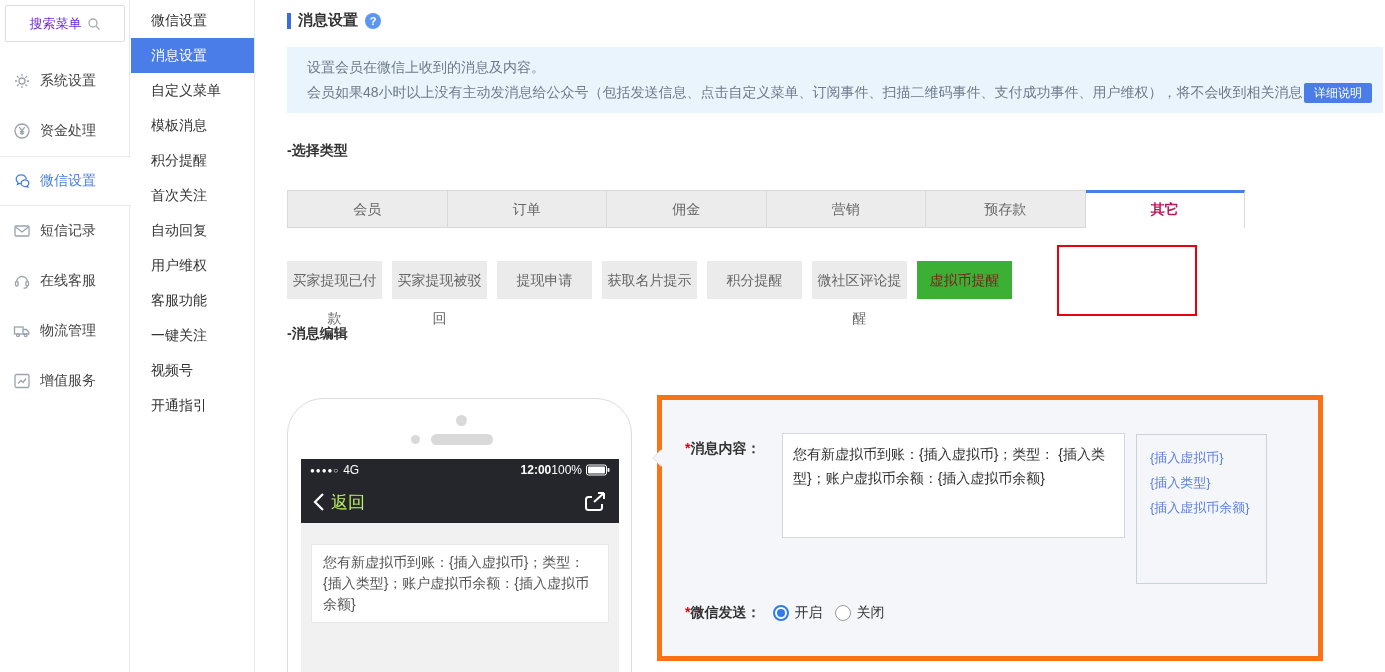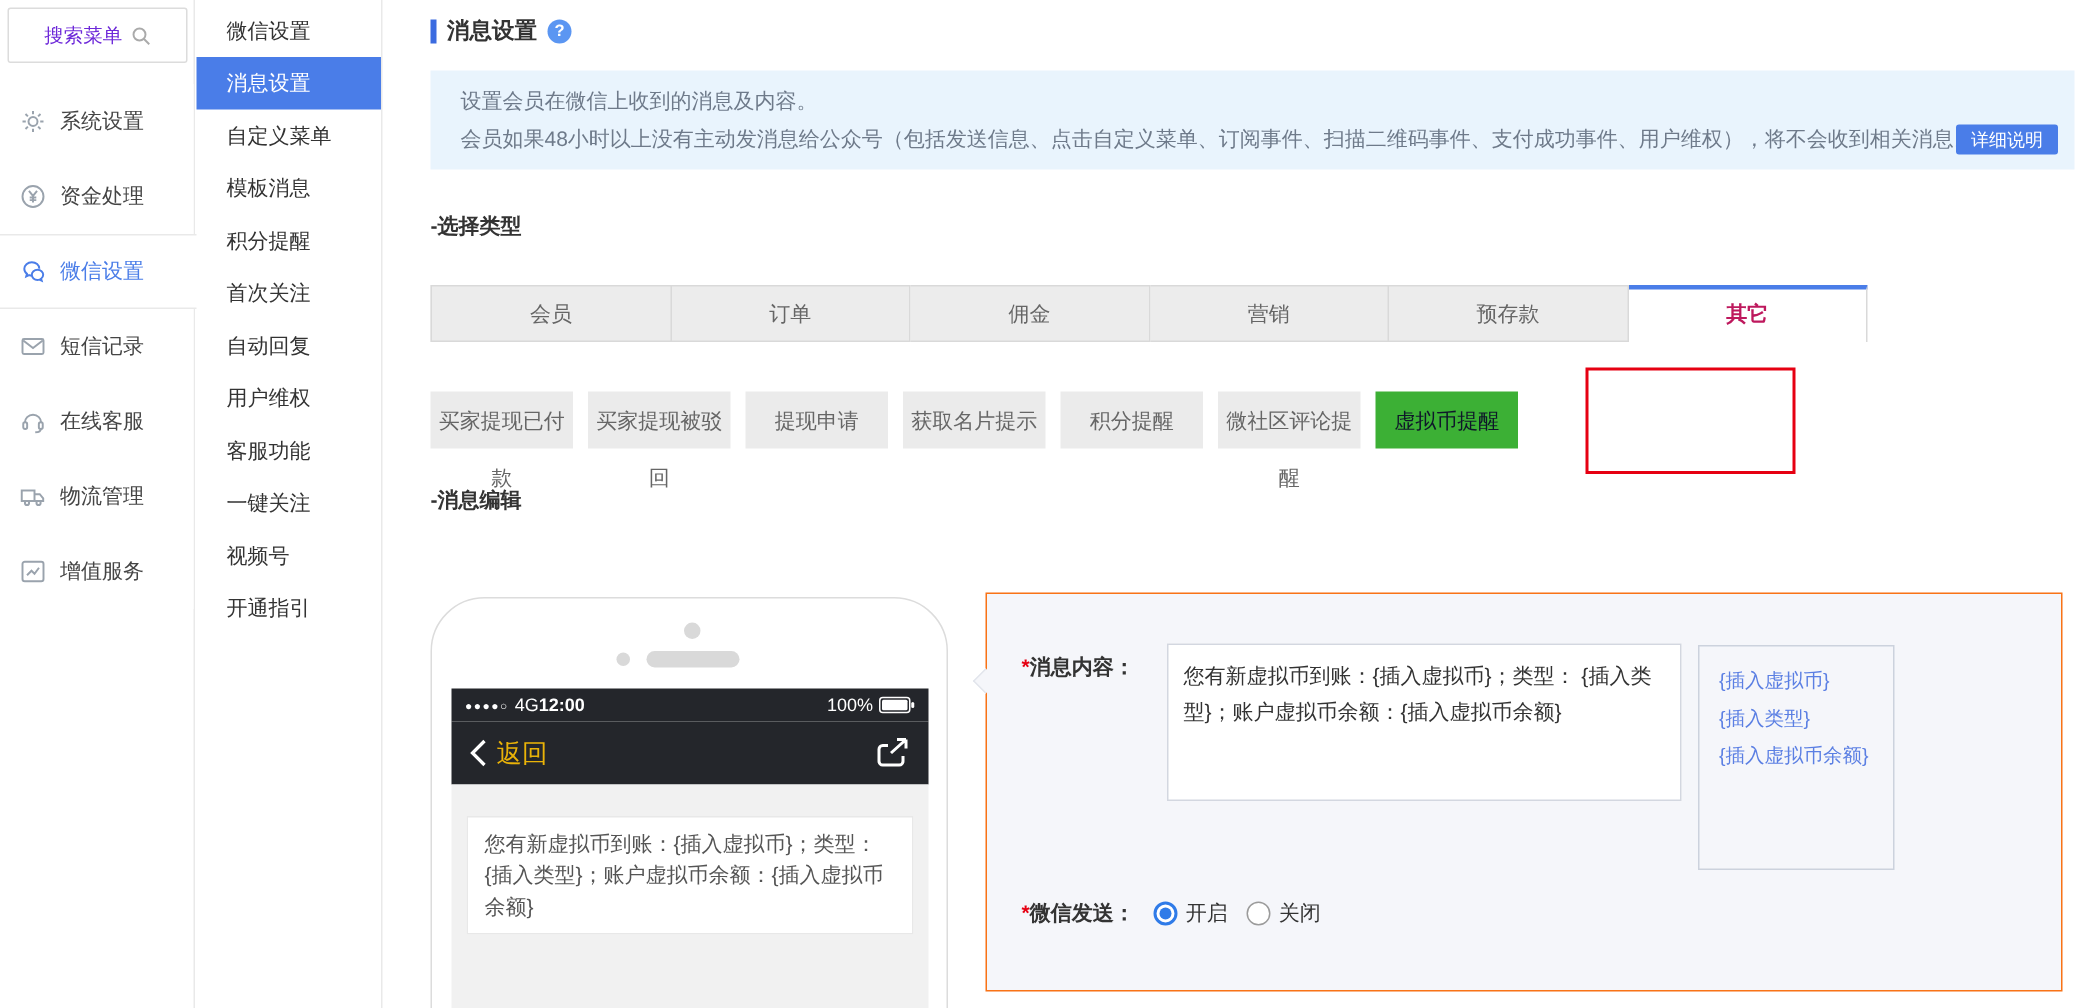--- a/index.html
+++ b/index.html
@@ -48,50 +48,50 @@
   .tabs { position:absolute; left:31px; top:190px; width:958px; display:flex; }
   .tab { flex:1; height:38px; line-height:36px; text-align:center; font-size:14px; color:#666;
           background:#ececec; border:1px solid #d9d9d9; border-left:none; cursor:pointer; }
   .tab:first-child { border-left:1px solid #d9d9d9; }
   .tab.active { background:#fff; border-top:3px solid #4a7de8; border-bottom:none;
           line-height:33px; color:#be185d; font-weight:bold; }
 
   .subtypes { position:absolute; left:31px; top:261px; display:flex; gap:10px; }
   .subtype { width:95px; height:38px; line-height:38px; text-align:center; font-size:14px;
           color:#666; background:#ebebeb; cursor:pointer; }
-  .subtype.active { background:#3cb035; color:#0f172a; }
+  .subtype.active { background:#3cb035; color:#7f1d1d; }
   .red-box { position:absolute; left:801px; top:245px; width:140px; height:71px;
           border:2px solid #e60012; pointer-events:none; }
 
   
   .phone { position:absolute; left:31px; top:398px; width:345px; height:320px; background:#fff;
           border:1px solid #dcdcdc; border-radius:36px 36px 0 0; }
   .camera { position:absolute; left:168px; top:16px; width:11px; height:11px;
           border-radius:50%; background:#d9d9d9; }
   .speaker-dot { position:absolute; left:123px; top:36px; width:9px; height:9px;
           border-radius:50%; background:#d9d9d9; }
   .speaker-bar { position:absolute; left:143px; top:35px; width:62px; height:11px;
           border-radius:6px; background:#d9d9d9; }
   .screen { position:absolute; left:13px; top:60px; width:318px; height:250px;
           display:flex; flex-direction:column; }
   .p-status { height:22px; background:#24262b; color:#fff; display:flex; align-items:center;
           padding:0 9px; font-size:12px; }
   .p-dots { font-size:8px; letter-spacing:1px; margin-right:4px; }
-  .p-time { flex:1; text-align:left; font-weight:bold; }
+  .p-time { flex:1; text-align:right; font-weight:bold; }
   .p-batt-txt { margin-right:4px; }
-  .p-nav { height:42px; background:#24262b; color:#eab308; display:flex; align-items:center;
+  .p-nav { height:42px; background:#24262b; color:#bef264; display:flex; align-items:center;
           padding:0 12px; font-size:17px; gap:6px; }
   .p-share { margin-left:auto; }
   .p-body { flex:1; background:#f1f1f1; }
   .p-msg { margin:21px 10px 0; background:#fff; border:1px solid #e8e8e8; padding:7px 11px;
           font-size:14px; color:#555; line-height:21px; }
 
   
-  .form-panel { position:absolute; left:401px; top:395px; width:718px; height:266px;
-          background:#f5f6fa; border:1px solid #f97316; }
+  .form-panel { position:absolute; left:401px; top:395px; width:666px; height:266px;
+          background:#f5f6fa; border:5px solid #f97316; }
   .panel-notch { position:absolute; left:-7px; top:52px; width:12px; height:12px;
           background:#f5f6fa; border-left:1px solid #e2e5ec; border-bottom:1px solid #e2e5ec;
           transform:rotate(45deg); }
   .form-label { position:absolute; left:23px; top:40px; font-size:14px; font-weight:bold; color:#333; }
   .req { color:#e60012; }
   .content-box { position:absolute; left:120px; top:33px; width:343px; height:105px;
           background:#fff; border:1px solid #d3d7e0; padding:8px 10px; font-size:14px;
           color:#333; line-height:24px; resize:none; font-family:inherit; outline:none; }
   .insert-panel { position:absolute; left:474px; top:34px; width:131px; height:150px;
           border:1px solid #ccd2dd; padding:10px 0 0 13px; }

